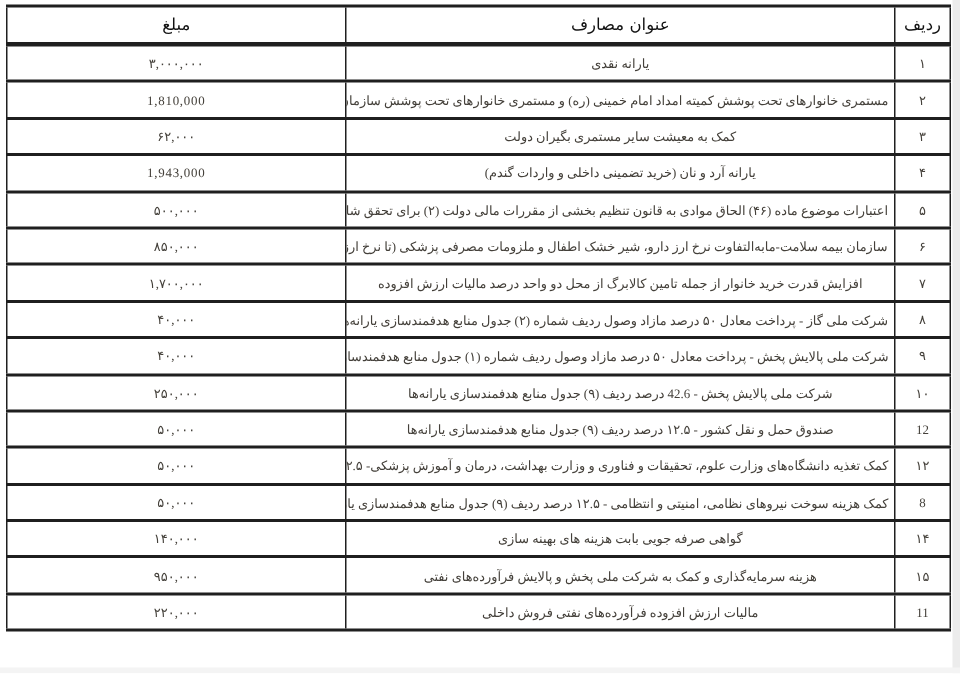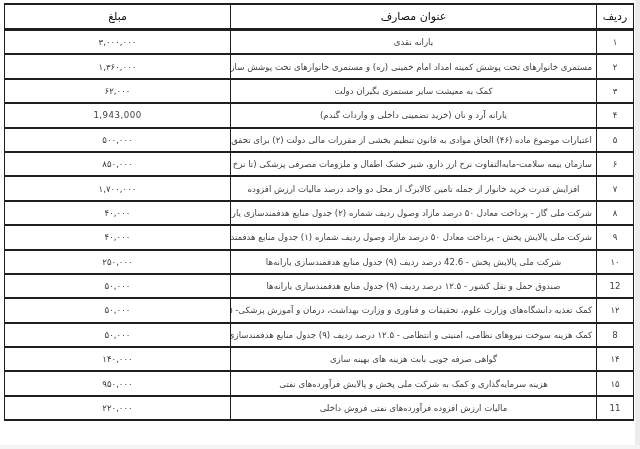--- a/index.html
+++ b/index.html
@@ -43,20 +43,21 @@
     height:23px;
     font-size:11px;
     font-weight:normal;
     color:#111;
     border-bottom-width:3px;
   }
   table.expenses tbody td{
     height:22.4px;
     font-size:8.6px;
     color:#44403a;
+    font-family:Liberation Serif, serif;
   }
   td.cell-num{font-size:9.5px;color:#3c3c3c;}
   td.cell-amount{font-size:9.3px;letter-spacing:0.5px;color:#3f3c36;}
   td.cell-title{font-size:8.4px;}
 </style>
 </head>
 <body>
 
 <div class="page">
 
@@ -75,21 +76,21 @@
     </thead>
     <tbody>
         <tr>
       <td class="cell-num">۱</td>
       <td class="cell-title">یارانه نقدی</td>
       <td class="cell-amount">۳,۰۰۰,۰۰۰</td>
     </tr>
         <tr>
       <td class="cell-num">۲</td>
       <td class="cell-title">مستمری خانوارهای تحت پوشش کمیته امداد امام خمینی (ره) و مستمری خانوارهای تحت پوشش سازمان بهزیستی کشور</td>
-      <td class="cell-amount">۱,۳۶۰,۰۰۰</td>
+      <td class="cell-amount">1,810,000</td>
     </tr>
         <tr>
       <td class="cell-num">۳</td>
       <td class="cell-title">کمک به معیشت سایر مستمری بگیران دولت</td>
       <td class="cell-amount">۶۲,۰۰۰</td>
     </tr>
         <tr>
       <td class="cell-num">۴</td>
       <td class="cell-title">یارانه آرد و نان (خرید تضمینی داخلی و واردات گندم)</td>
       <td class="cell-amount">1,943,000</td>

